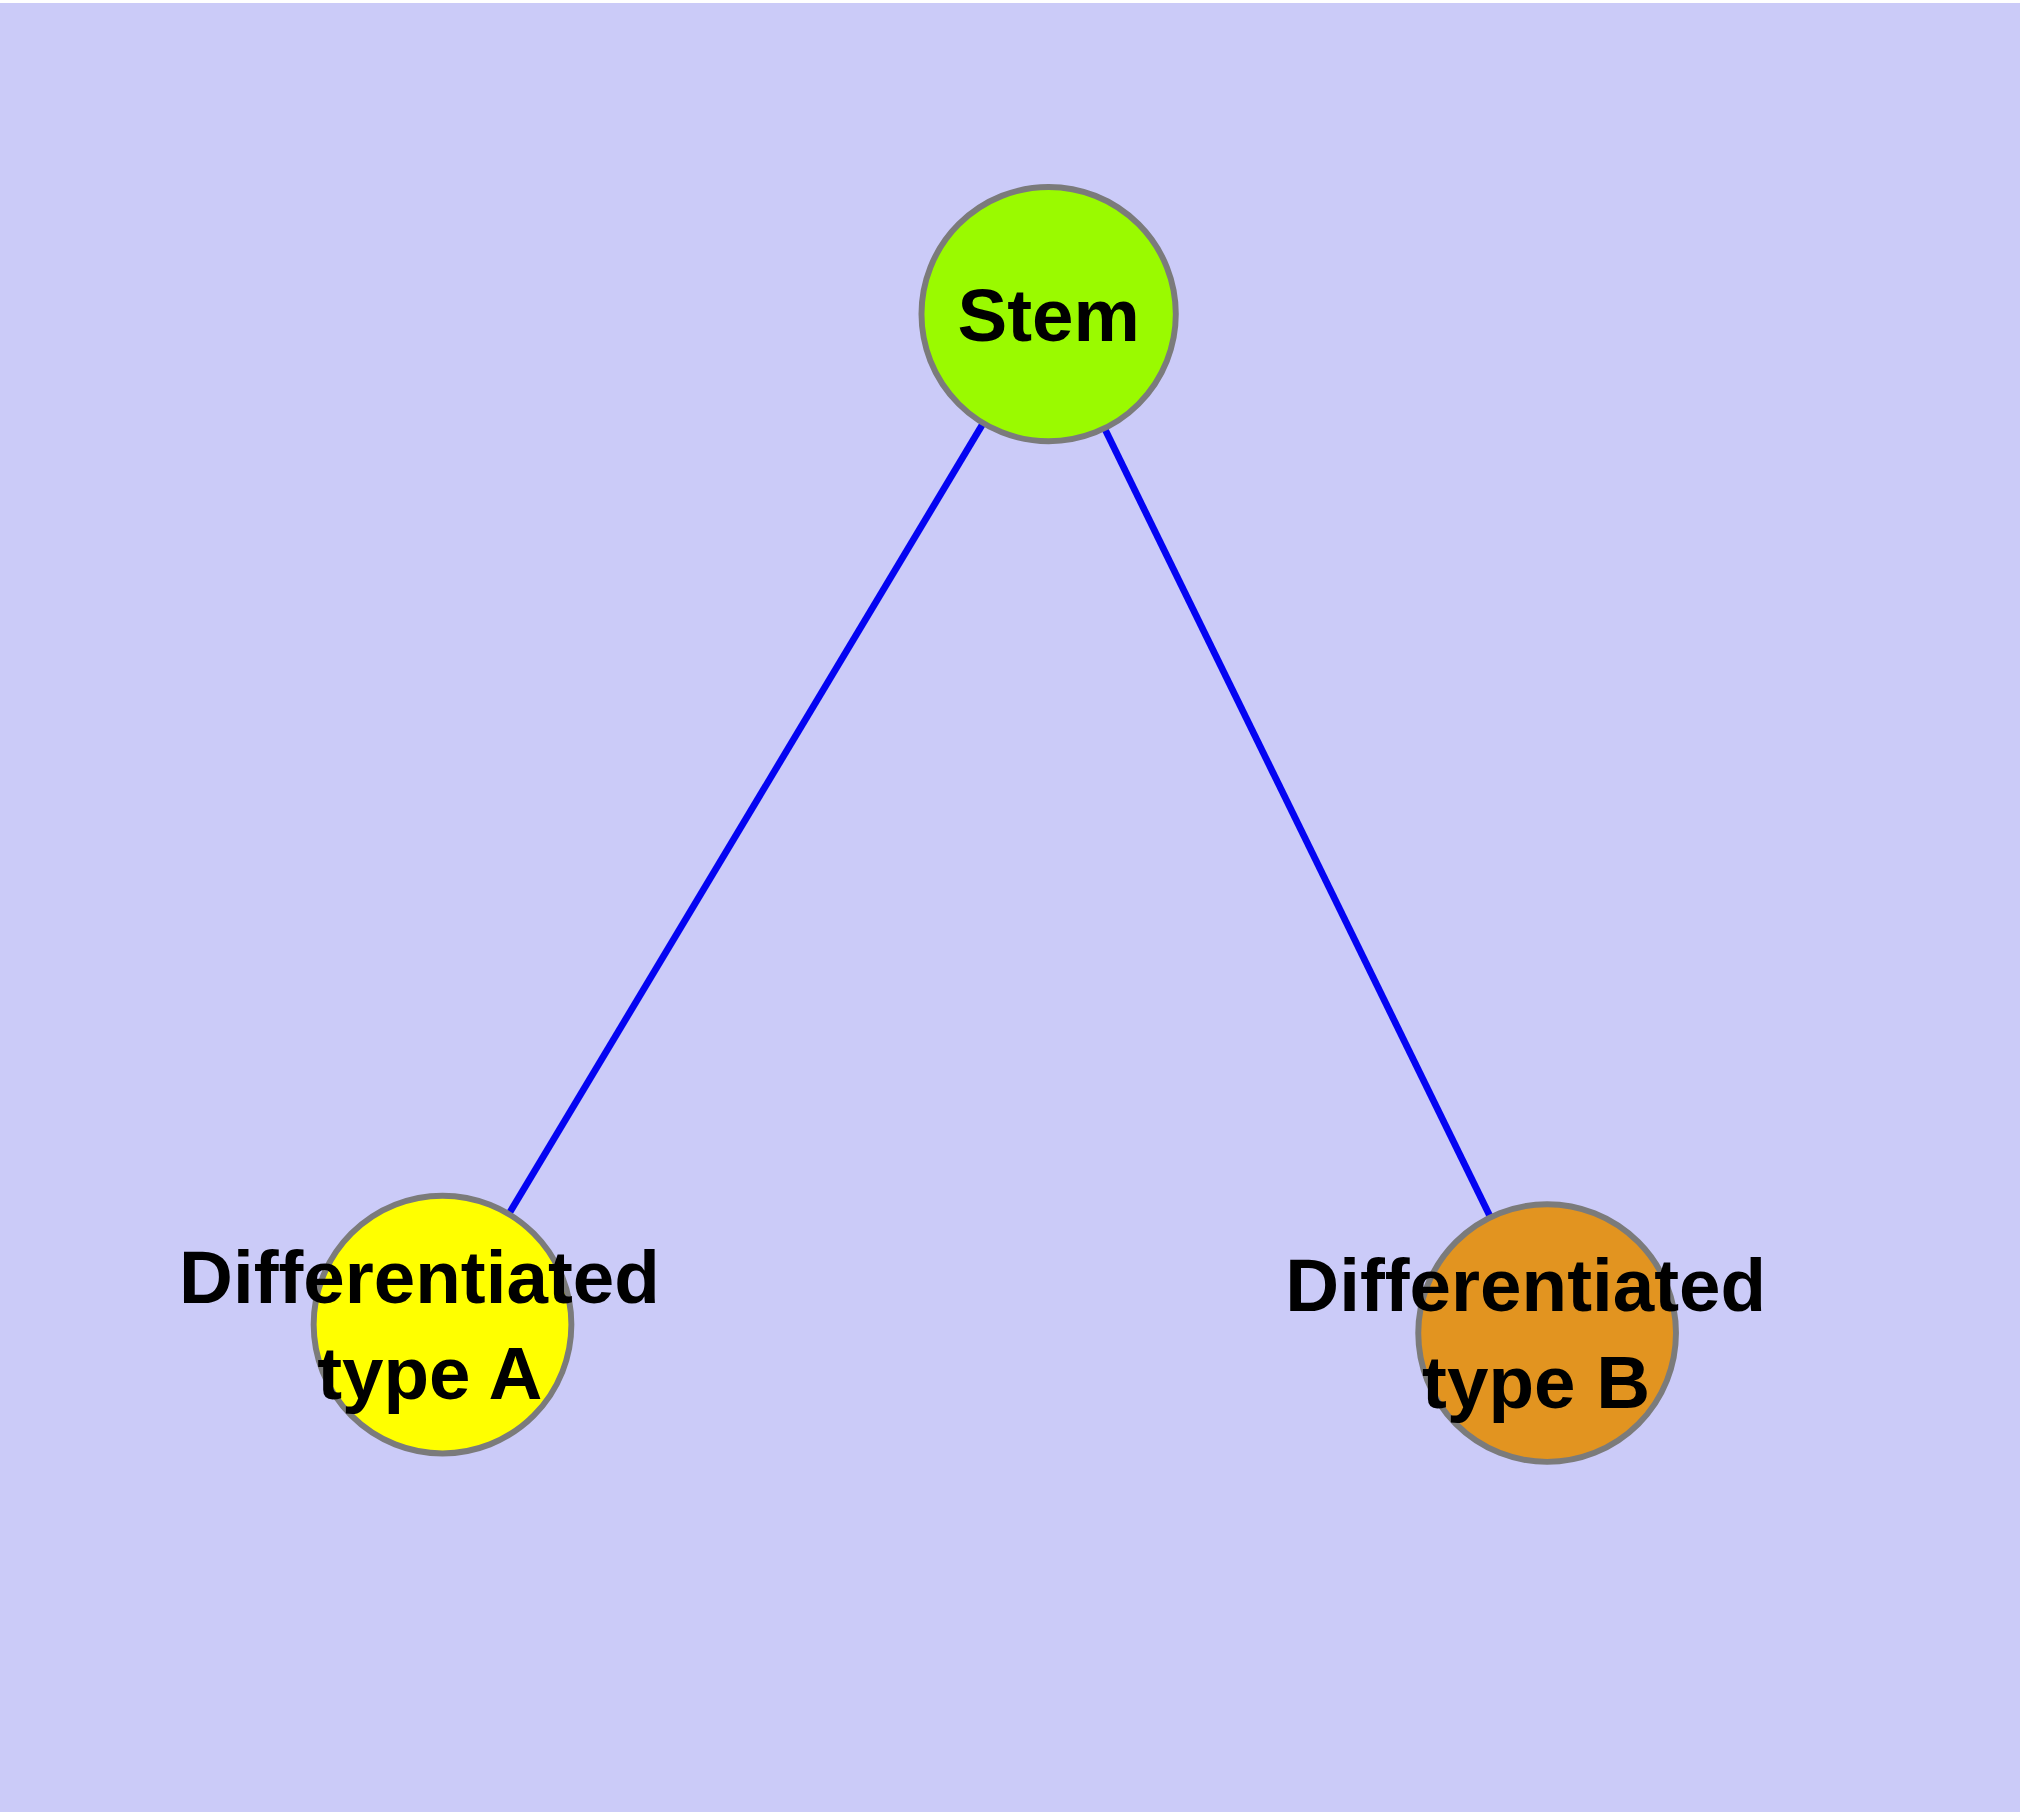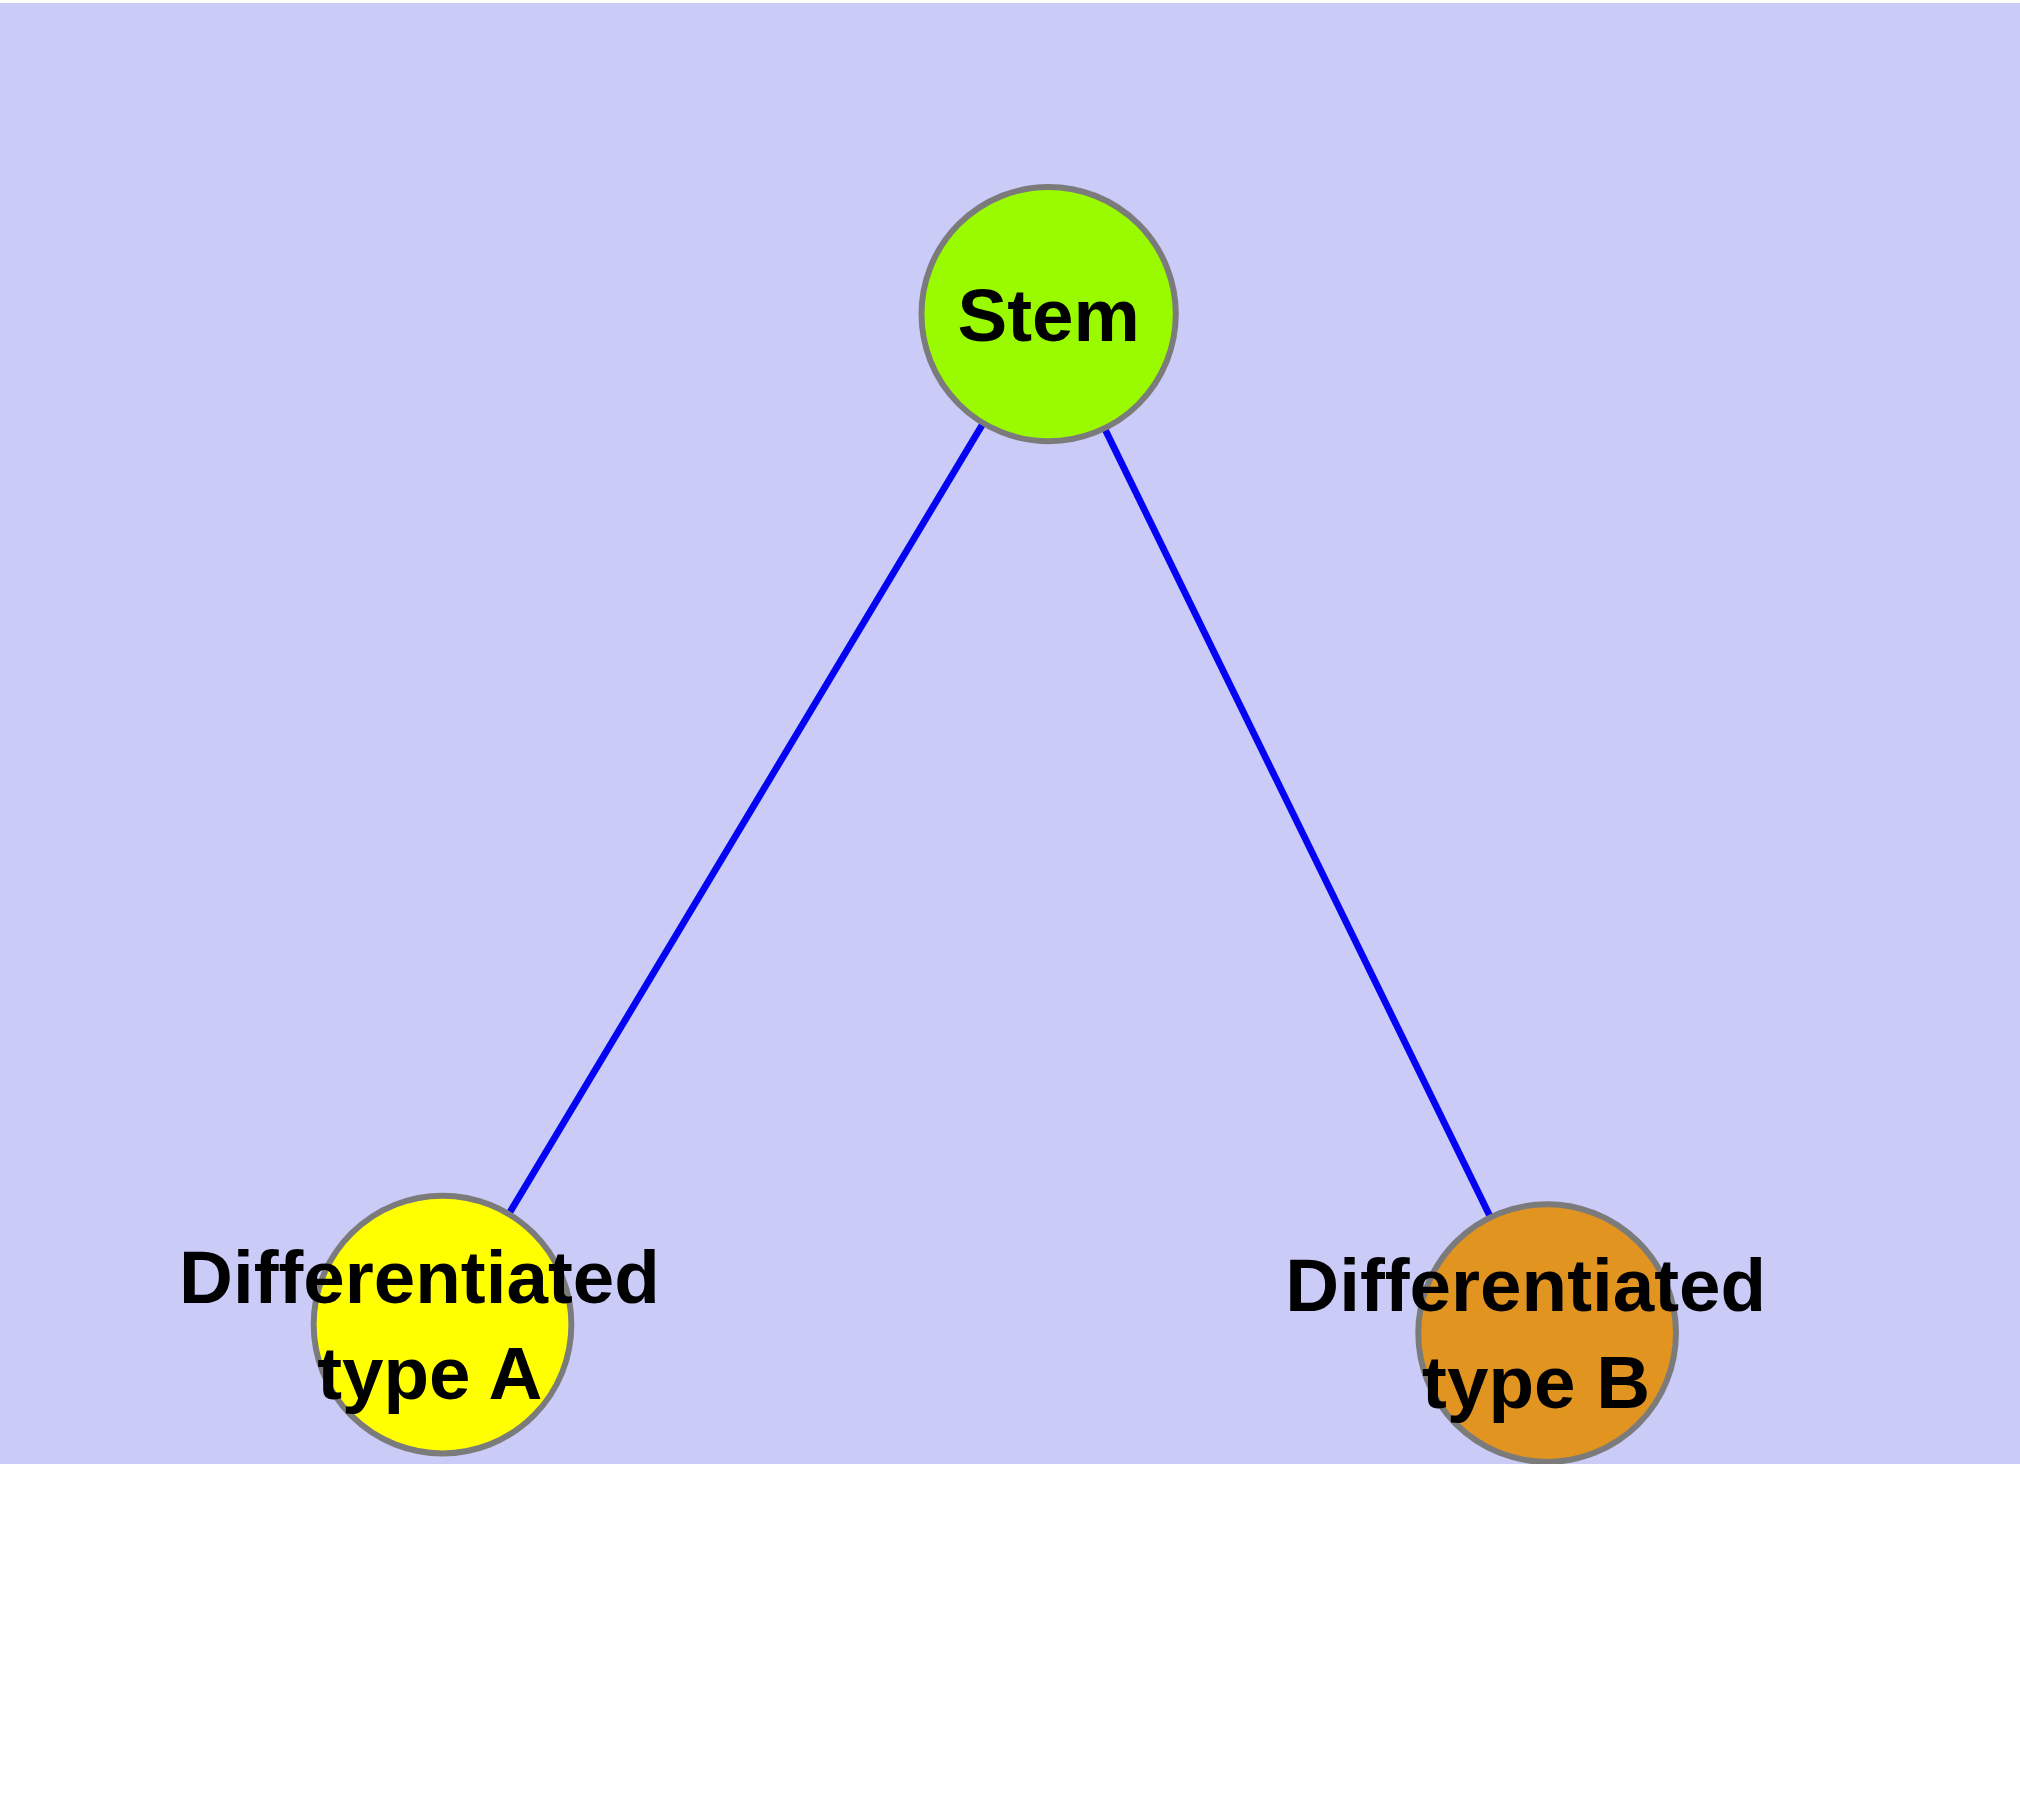--- a/index.html
+++ b/index.html
@@ -4,21 +4,21 @@
 <style>
   html, body {
     margin: 0;
     padding: 0;
     background: #ffffff;
     font-family: "Liberation Sans", "DejaVu Sans", sans-serif;
   }
   .stage {
     position: relative;
     width: 2021px;
-    height: 1464px;
+    height: 1812px;
     background: #ffffff;
     overflow: hidden;
   }
   .canvas-svg {
     position: absolute;
     left: 0;
     top: 3.4px;               
     width: 2021px;
     height: 1809px;
     display: block;

